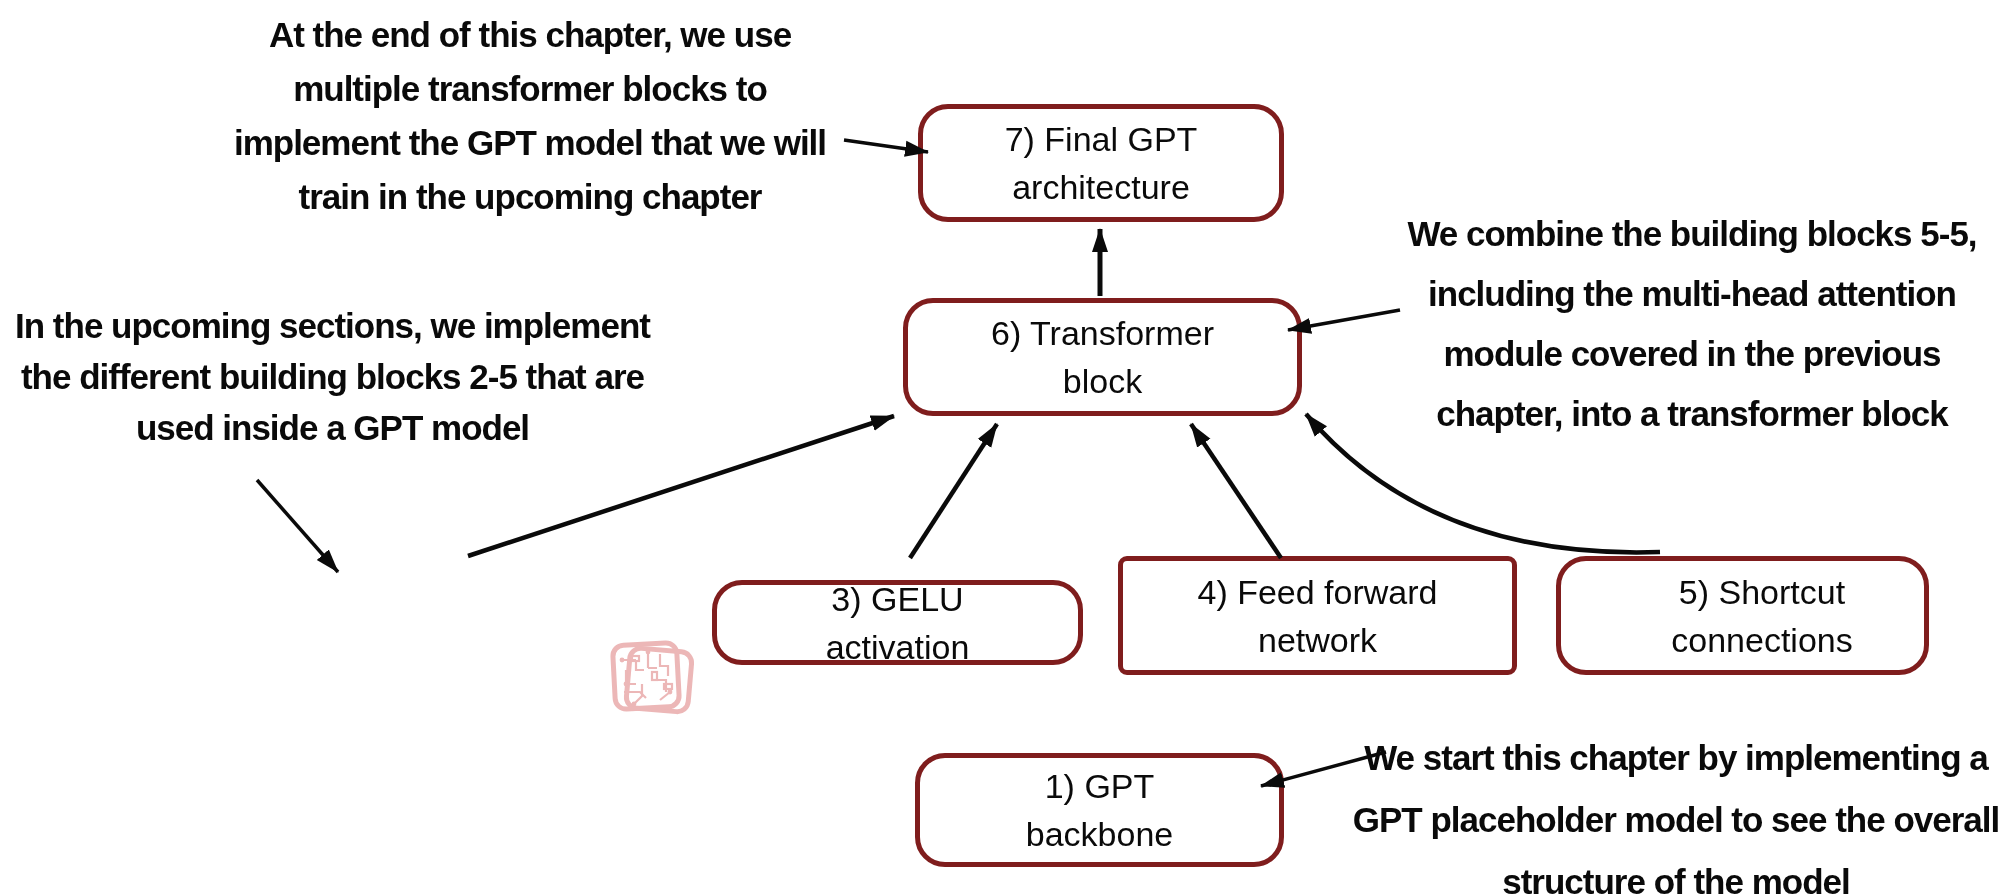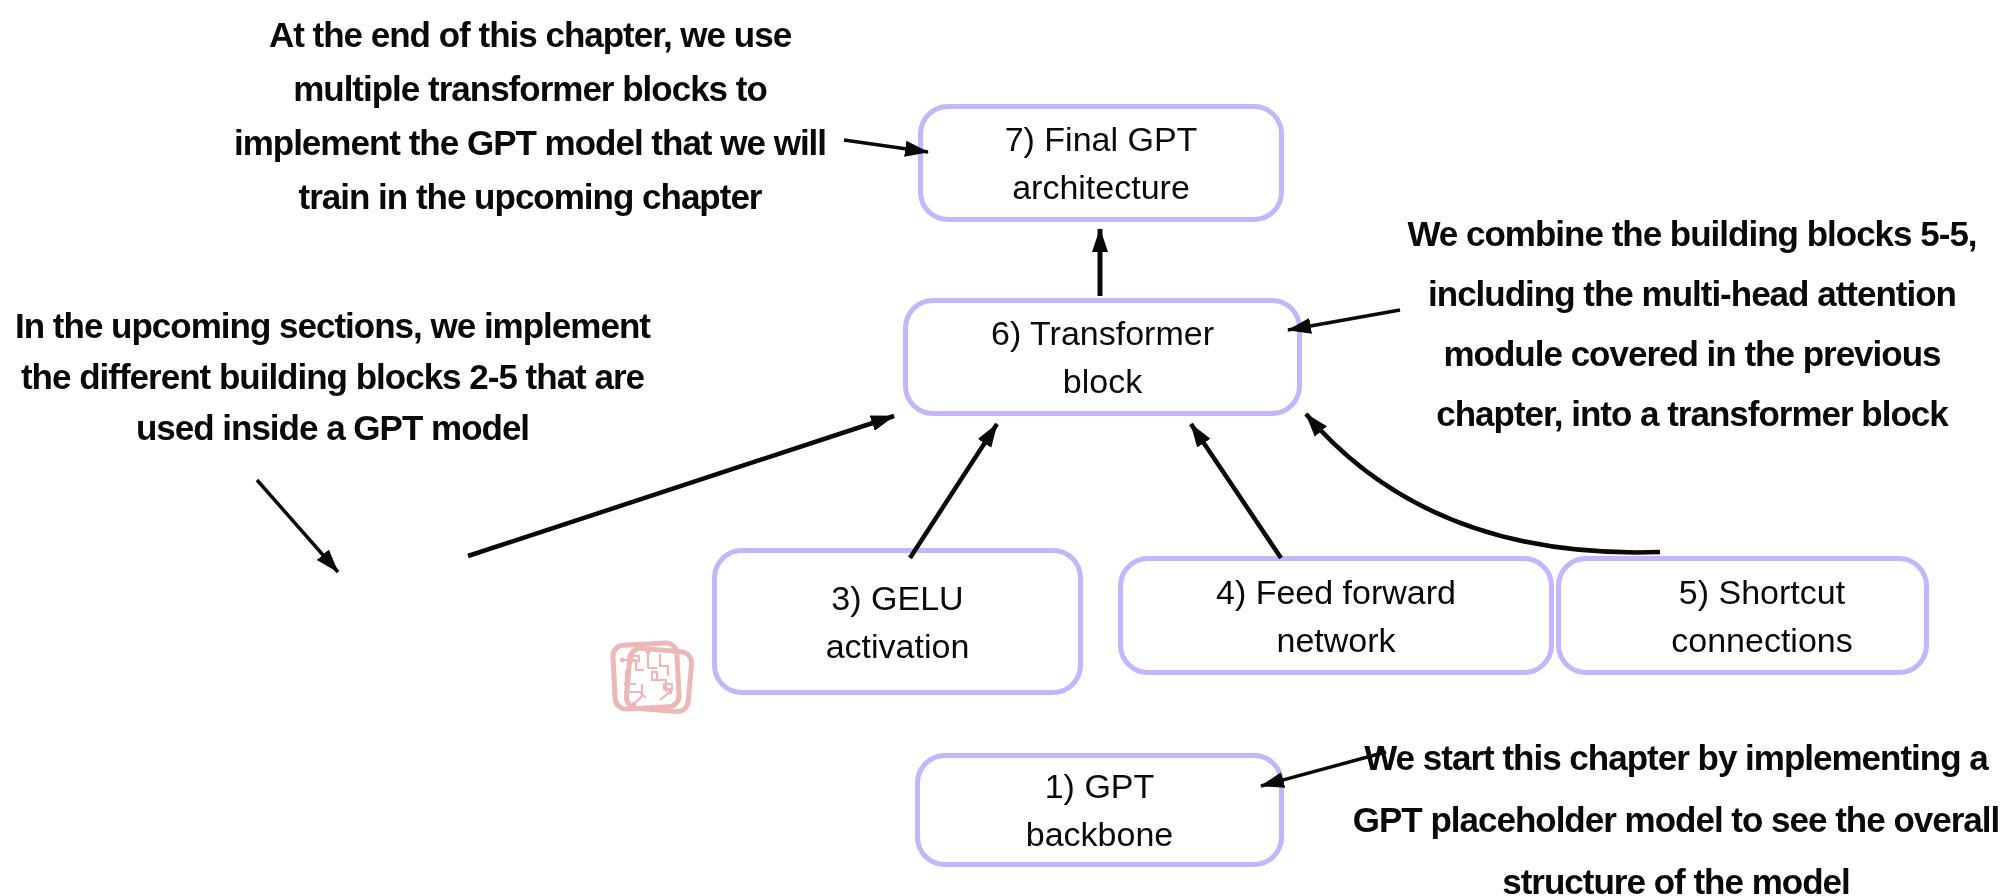--- a/index.html
+++ b/index.html
@@ -15,21 +15,21 @@
     position: absolute;
     left: 0; top: 0;
     width: 2006px; height: 896px;
     z-index: 2;
     pointer-events: none;
   }
   .node {
     position: absolute;
     box-sizing: border-box;
     background: #ffffff;
-    border: 5px solid #c4b5fd;
+    border: 5px solid #7f1d1d;
     border-radius: 30px;
     display: flex;
     align-items: center;
     justify-content: center;
     text-align: center;
     font-size: 34px;
     line-height: 48px;
     color: #0a0a0a;
     white-space: pre-line;
     z-index: 1;
@@ -45,22 +45,22 @@
     z-index: 1;
   }
   .ann-top-left     { left: 160px;  top: 8px;   width: 740px; line-height: 54px; }
   .ann-left         { left: 0px;    top: 300px; width: 665px; line-height: 51px; }
   .ann-right        { left: 1384px; top: 204px; width: 616px; line-height: 60px; }
   .ann-bottom-right { left: 1338px; top: 727px; width: 676px; line-height: 62px; }
 
   
   .node-gpt-backbone        { left: 915px;  top: 753px; width: 369px; height: 114px; }
   .node-layer-normalization { left: 299px;  top: 556px; width: 367px; height: 119px; }
-  .node-gelu-activation     { left: 712px;  top: 548px; width: 371px; height: 147px; }
-  .node-feed-forward        { left: 1118px; top: 556px; width: 436px; height: 119px; }
+  .node-gelu-activation     { left: 712px;  top: 580px; width: 371px; height: 85px; }
+  .node-feed-forward        { left: 1118px; top: 556px; width: 399px; height: 119px; border-radius: 9px; }
   .node-shortcut-connections{ left: 1556px; top: 556px; width: 373px; height: 119px; padding-left: 39px; }
   .node-transformer-block   { left: 903px;  top: 298px; width: 399px; height: 118px; }
   .node-final-gpt           { left: 918px;  top: 104px; width: 366px; height: 118px; }
 
   .watermark {
     position: absolute;
     z-index: 3;
     pointer-events: none;
   }
   .watermark-logo { left: 608px; top: 638px; width: 92px; height: 84px; opacity: 0.55; }

